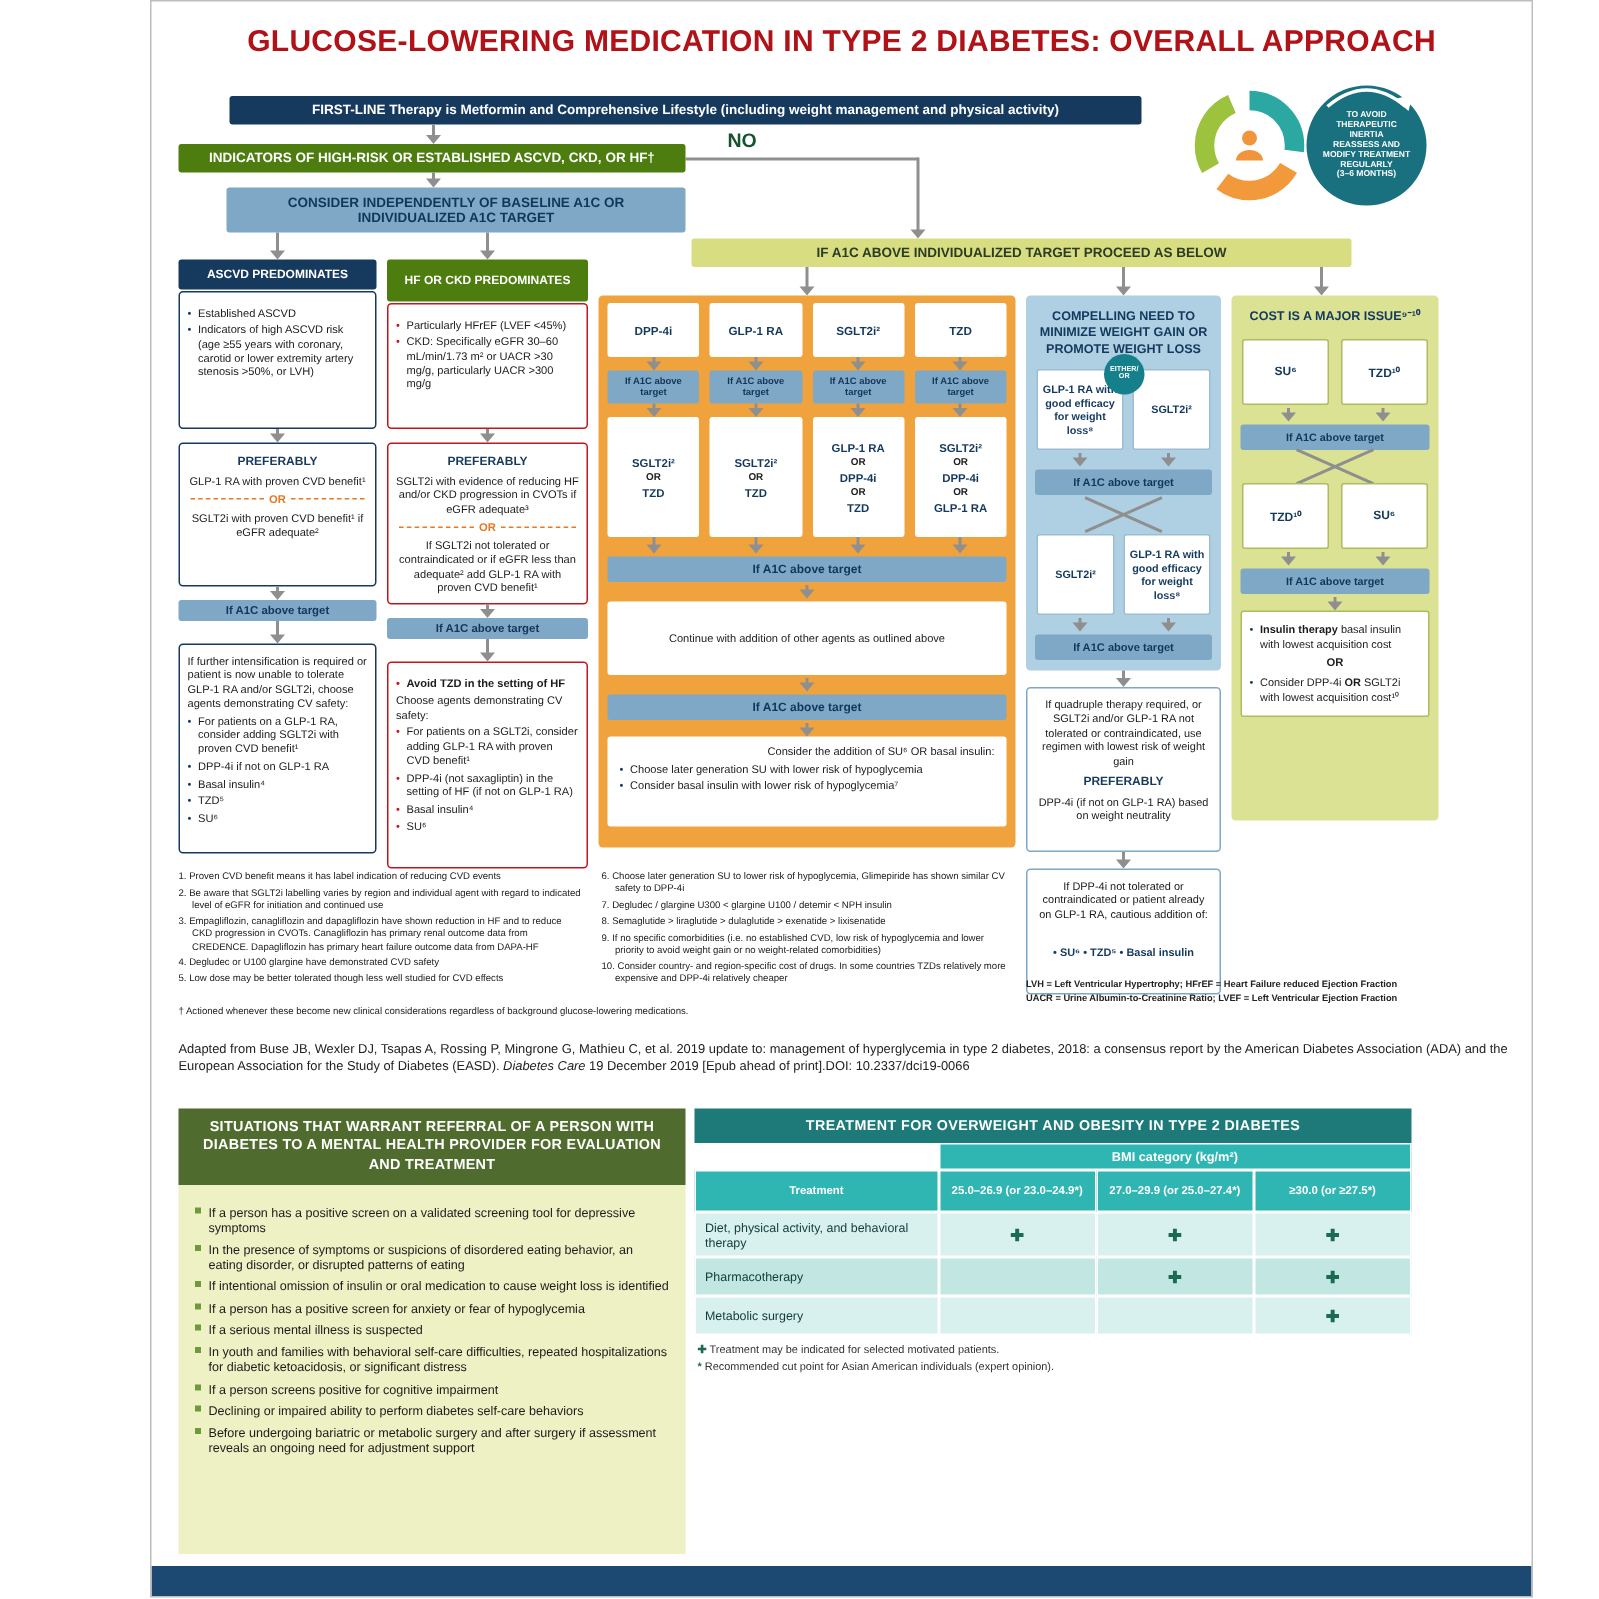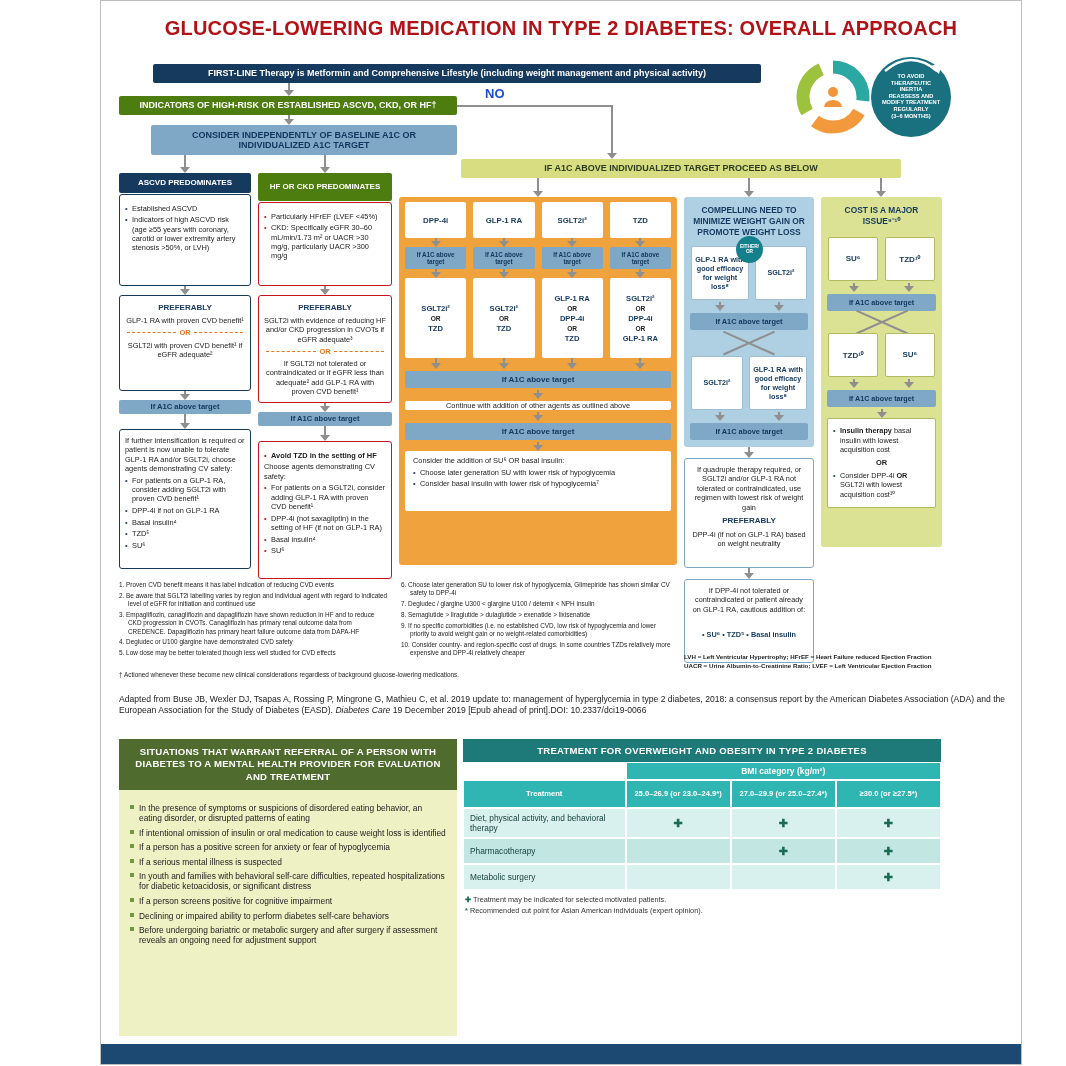--- a/index.html
+++ b/index.html
@@ -46,23 +46,23 @@
 .p-green{background:#DBE294}
 .p-head{font-weight:bold;color:#14395e;text-align:center;font-size:8.4px;line-height:1.3;padding:3px 2px 6px}
 .hgrid{display:grid;grid-template-columns:repeat(4,1fr);gap:7px}
 .hsub{display:flex;flex-direction:column}
 .hdrug{background:#fff;border-radius:2px;min-height:36px;display:flex;align-items:center;justify-content:center;font-weight:bold;font-size:7.8px;color:#14395e;text-align:center}
 .ha1c{background:#7FA8C6;border-radius:2px;color:#12365B;font-weight:bold;font-size:6.3px;text-align:center;display:flex;align-items:center;justify-content:center;min-height:22px;padding:1px 3px;line-height:1.15}
 .hopt{background:#fff;border-radius:2px;min-height:80px;display:flex;flex-direction:column;align-items:center;justify-content:center;gap:2px;padding:3px 2px}
 .hd{font-weight:bold;font-size:7.6px;color:#14395e;text-align:center}
 .hor{font-weight:bold;font-size:6.6px;color:#222}
 .a1cbar{background:#7FA8C6;border-radius:2px;color:#12365B;font-weight:bold;font-size:8px;text-align:center;padding:4px 2px;margin:2px 0}
-.wbar{background:#fff;border-radius:2px;font-size:7.4px;color:#222;text-align:center;padding:0 2px;margin:2px 0}
+.wbar{background:#fff;border-radius:2px;font-size:7.4px;color:#222;text-align:center;padding:20px 2px;margin:2px 0}
 .wbox{background:#fff;border-radius:2px;padding:5px 8px;font-size:7.4px;min-height:60px}
-.wbox .t{text-align:left;margin-bottom:2px}
+.wbox .t{text-align:right;margin-bottom:2px}
 
 .wrow{display:flex;justify-content:space-between;gap:5px;position:relative;padding:0 1px;margin:2px 0}
 .wb{background:#fff;border:1px solid #9dbdd4;border-radius:2px;min-height:54px;display:flex;align-items:center;justify-content:center;text-align:center;font-size:7.2px;color:#14395e;font-weight:bold;padding:3px;line-height:1.25}
 .eob{position:absolute;left:46px;top:-10px;width:27px;height:27px;border-radius:50%;background:#15808C;color:#fff;display:flex;flex-direction:column;align-items:center;justify-content:center;font-size:4.8px;font-weight:bold;line-height:1.2;z-index:2}
 .bbox{background:#fff;border:1.5px solid #7FA8C6;border-radius:3px;padding:6px 5px;font-size:7.3px;text-align:center;line-height:1.3}
 
 .gb{background:#fff;border:1px solid #aebb5e;border-radius:2px;width:47%;min-height:44px;display:flex;align-items:center;justify-content:center;font-weight:bold;font-size:8px;color:#14395e}
 .gfinal{background:#fff;border:1px solid #aebb5e;border-radius:2px;padding:5px;font-size:7.3px;line-height:1.3}
 .orm{text-align:center;font-weight:bold;font-size:7.5px;margin:3px 0;color:#222}
 
@@ -85,21 +85,21 @@
 .blank{background:#fff}
 .obmi{background:#2FB5B2;color:#fff;font-weight:bold;font-size:8.5px;padding:3px;min-height:18px}
 .och{background:#2FB5B2;color:#fff;font-weight:bold;font-size:7.6px;padding:4px 2px;min-height:28px;line-height:1.2}
 .odr .oc0{justify-content:flex-start;text-align:left;padding:4px 6px;font-size:8.3px;color:#103c38}
 .odr.light .ocell{background:#D9F1EE}
 .odr.mid .ocell{background:#C2E7E3}
 .odr .ocell{min-height:26px}
 .oplus{color:#1b6b52;font-weight:bold;font-size:11px}
 .onote{font-size:7.3px;color:#333;margin-top:5px;padding-left:2px}
 .onote .plus{color:#1b6b52;font-weight:bold}
-.nolabel{font-weight:bold;font-size:13px;color:#1d4ed8}
+.nolabel{font-weight:bold;font-size:13px;color:#14532d}
 .footer{position:absolute;left:0;bottom:0;width:100%;height:20px;background:#1C4971}
 </style>
 </head>
 <body>
 
 <div id="page">
 
   <div class="title">GLUCOSE-LOWERING MEDICATION IN TYPE 2 DIABETES: OVERALL APPROACH</div>
 
   <div class="bar navy abs" style="left:52px;top:63px;width:608px;height:19px;font-size:9px;padding:0 8px">FIRST-LINE Therapy is Metformin and Comprehensive Lifestyle (including weight management and physical activity)</div>
@@ -303,21 +303,21 @@
       <div class="prefhead" style="margin-top:4px">PREFERABLY</div>
       <div>DPP-4i (if not on GLP-1 RA) based on weight neutrality</div>
     </div>
     <div class="far h10"></div>
     <div class="bbox" style="min-height:84px">
       <div>If DPP-4i not tolerated or contraindicated or patient already on GLP-1 RA, cautious addition of:</div>
       <div style="margin-top:16px;font-weight:bold;color:#14395e">• SU⁶   • TZD⁵   • Basal insulin</div>
     </div>
   </div>
 
-  <div class="col panel p-green" style="left:720px;top:196px;width:121px;min-height:350px">
+  <div class="col panel p-green" style="left:720px;top:196px;width:138px;min-height:350px">
     <div class="p-head">COST IS A MAJOR ISSUE⁹⁻¹⁰</div>
     <div class="wrow" style="margin-top:4px">
       <div class="gb">SU⁶</div>
       <div class="gb">TZD¹⁰</div>
     </div>
     <div class="arrpair">
       <div class="far h8"></div>
       <div class="far h8"></div>
     </div>
     <div class="a1cbar" style="font-size:7.2px">If A1C above target</div>
@@ -363,20 +363,21 @@
     <div>UACR = Urine Albumin-to-Creatinine Ratio; LVEF = Left Ventricular Ejection Fraction</div>
   </div>
 
   <div class="abs cite" style="left:18px;top:693px;width:888px">
     <span>Adapted from Buse JB, Wexler DJ, Tsapas A, Rossing P, Mingrone G, Mathieu C, et al. 2019 update to: management of hyperglycemia in type 2 diabetes, 2018: a consensus report by the American Diabetes Association (ADA) and the European Association for the Study of Diabetes (EASD). </span><i>Diabetes Care</i><span> 19 December 2019 [Epub ahead of print].DOI: 10.2337/dci19-0066</span>
   </div>
 
   <div class="abs" style="left:18px;top:738px;width:338px">
     <div class="mhead">SITUATIONS THAT WARRANT REFERRAL OF A PERSON WITH DIABETES TO A MENTAL HEALTH PROVIDER FOR EVALUATION AND TREATMENT</div>
     <div class="mbody">
+      <div class="ml">If a person has a positive screen on a validated screening tool for depressive symptoms</div>
       <div class="ml">In the presence of symptoms or suspicions of disordered eating behavior, an eating disorder, or disrupted patterns of eating</div>
       <div class="ml">If intentional omission of insulin or oral medication to cause weight loss is identified</div>
       <div class="ml">If a person has a positive screen for anxiety or fear of hypoglycemia</div>
       <div class="ml">If a serious mental illness is suspected</div>
       <div class="ml">In youth and families with behavioral self-care difficulties, repeated hospitalizations for diabetic ketoacidosis, or significant distress</div>
       <div class="ml">If a person screens positive for cognitive impairment</div>
       <div class="ml">Declining or impaired ability to perform diabetes self-care behaviors</div>
       <div class="ml">Before undergoing bariatric or metabolic surgery and after surgery if assessment reveals an ongoing need for adjustment support</div>
     </div>
   </div>

